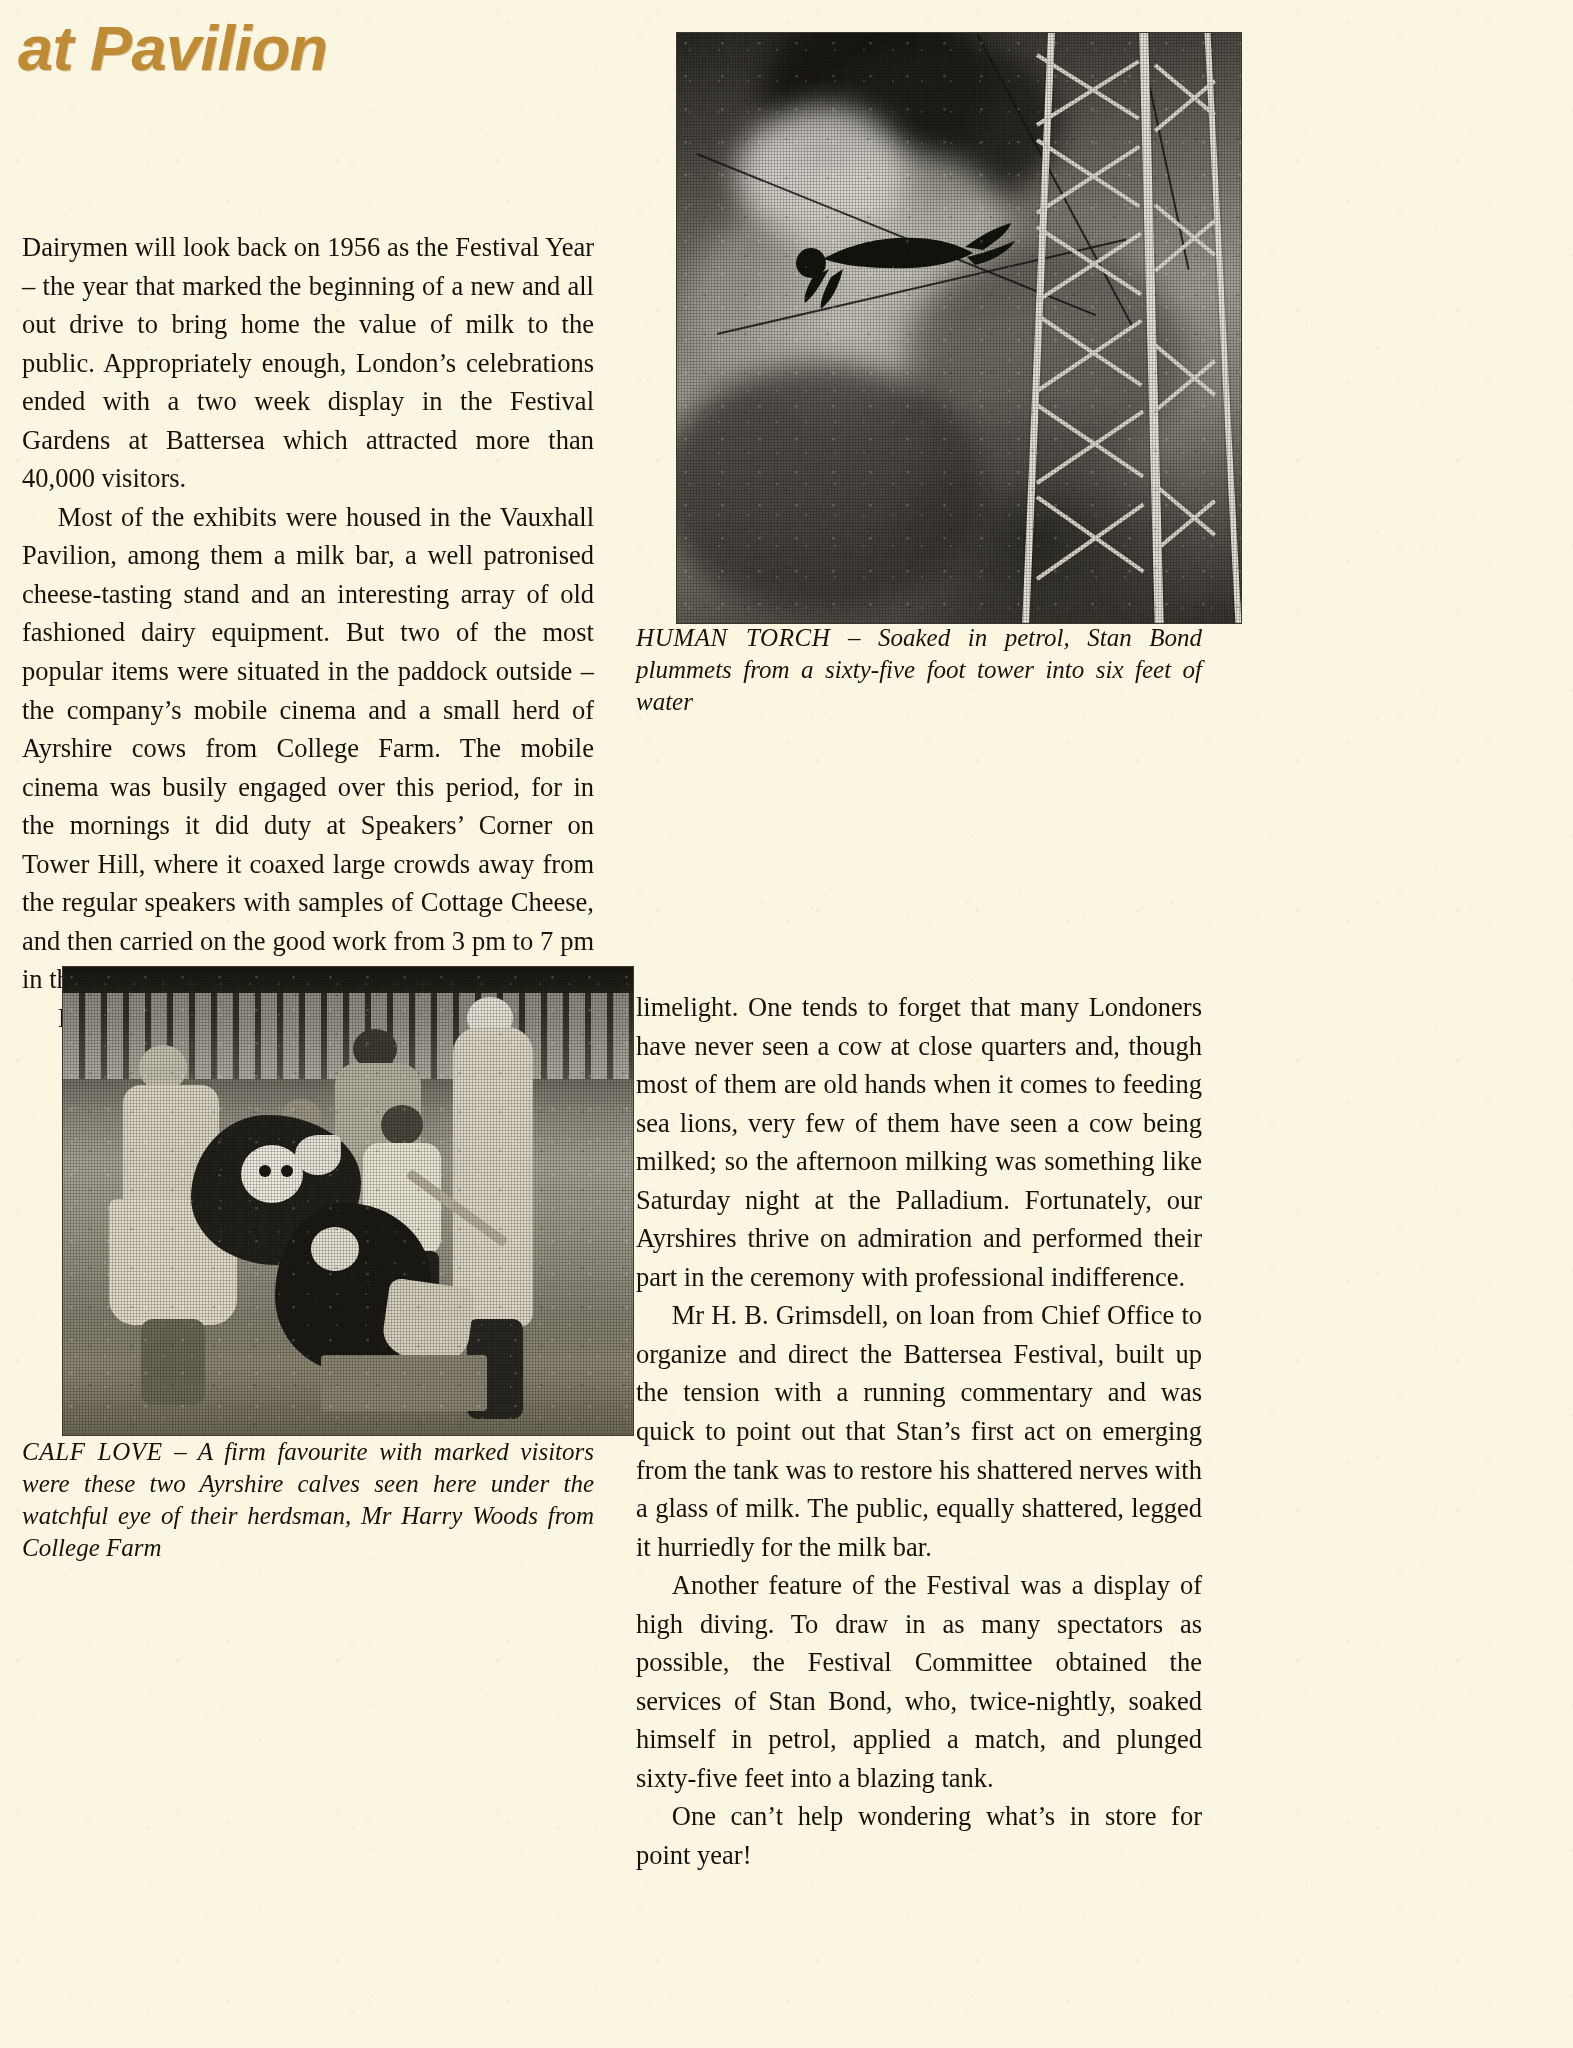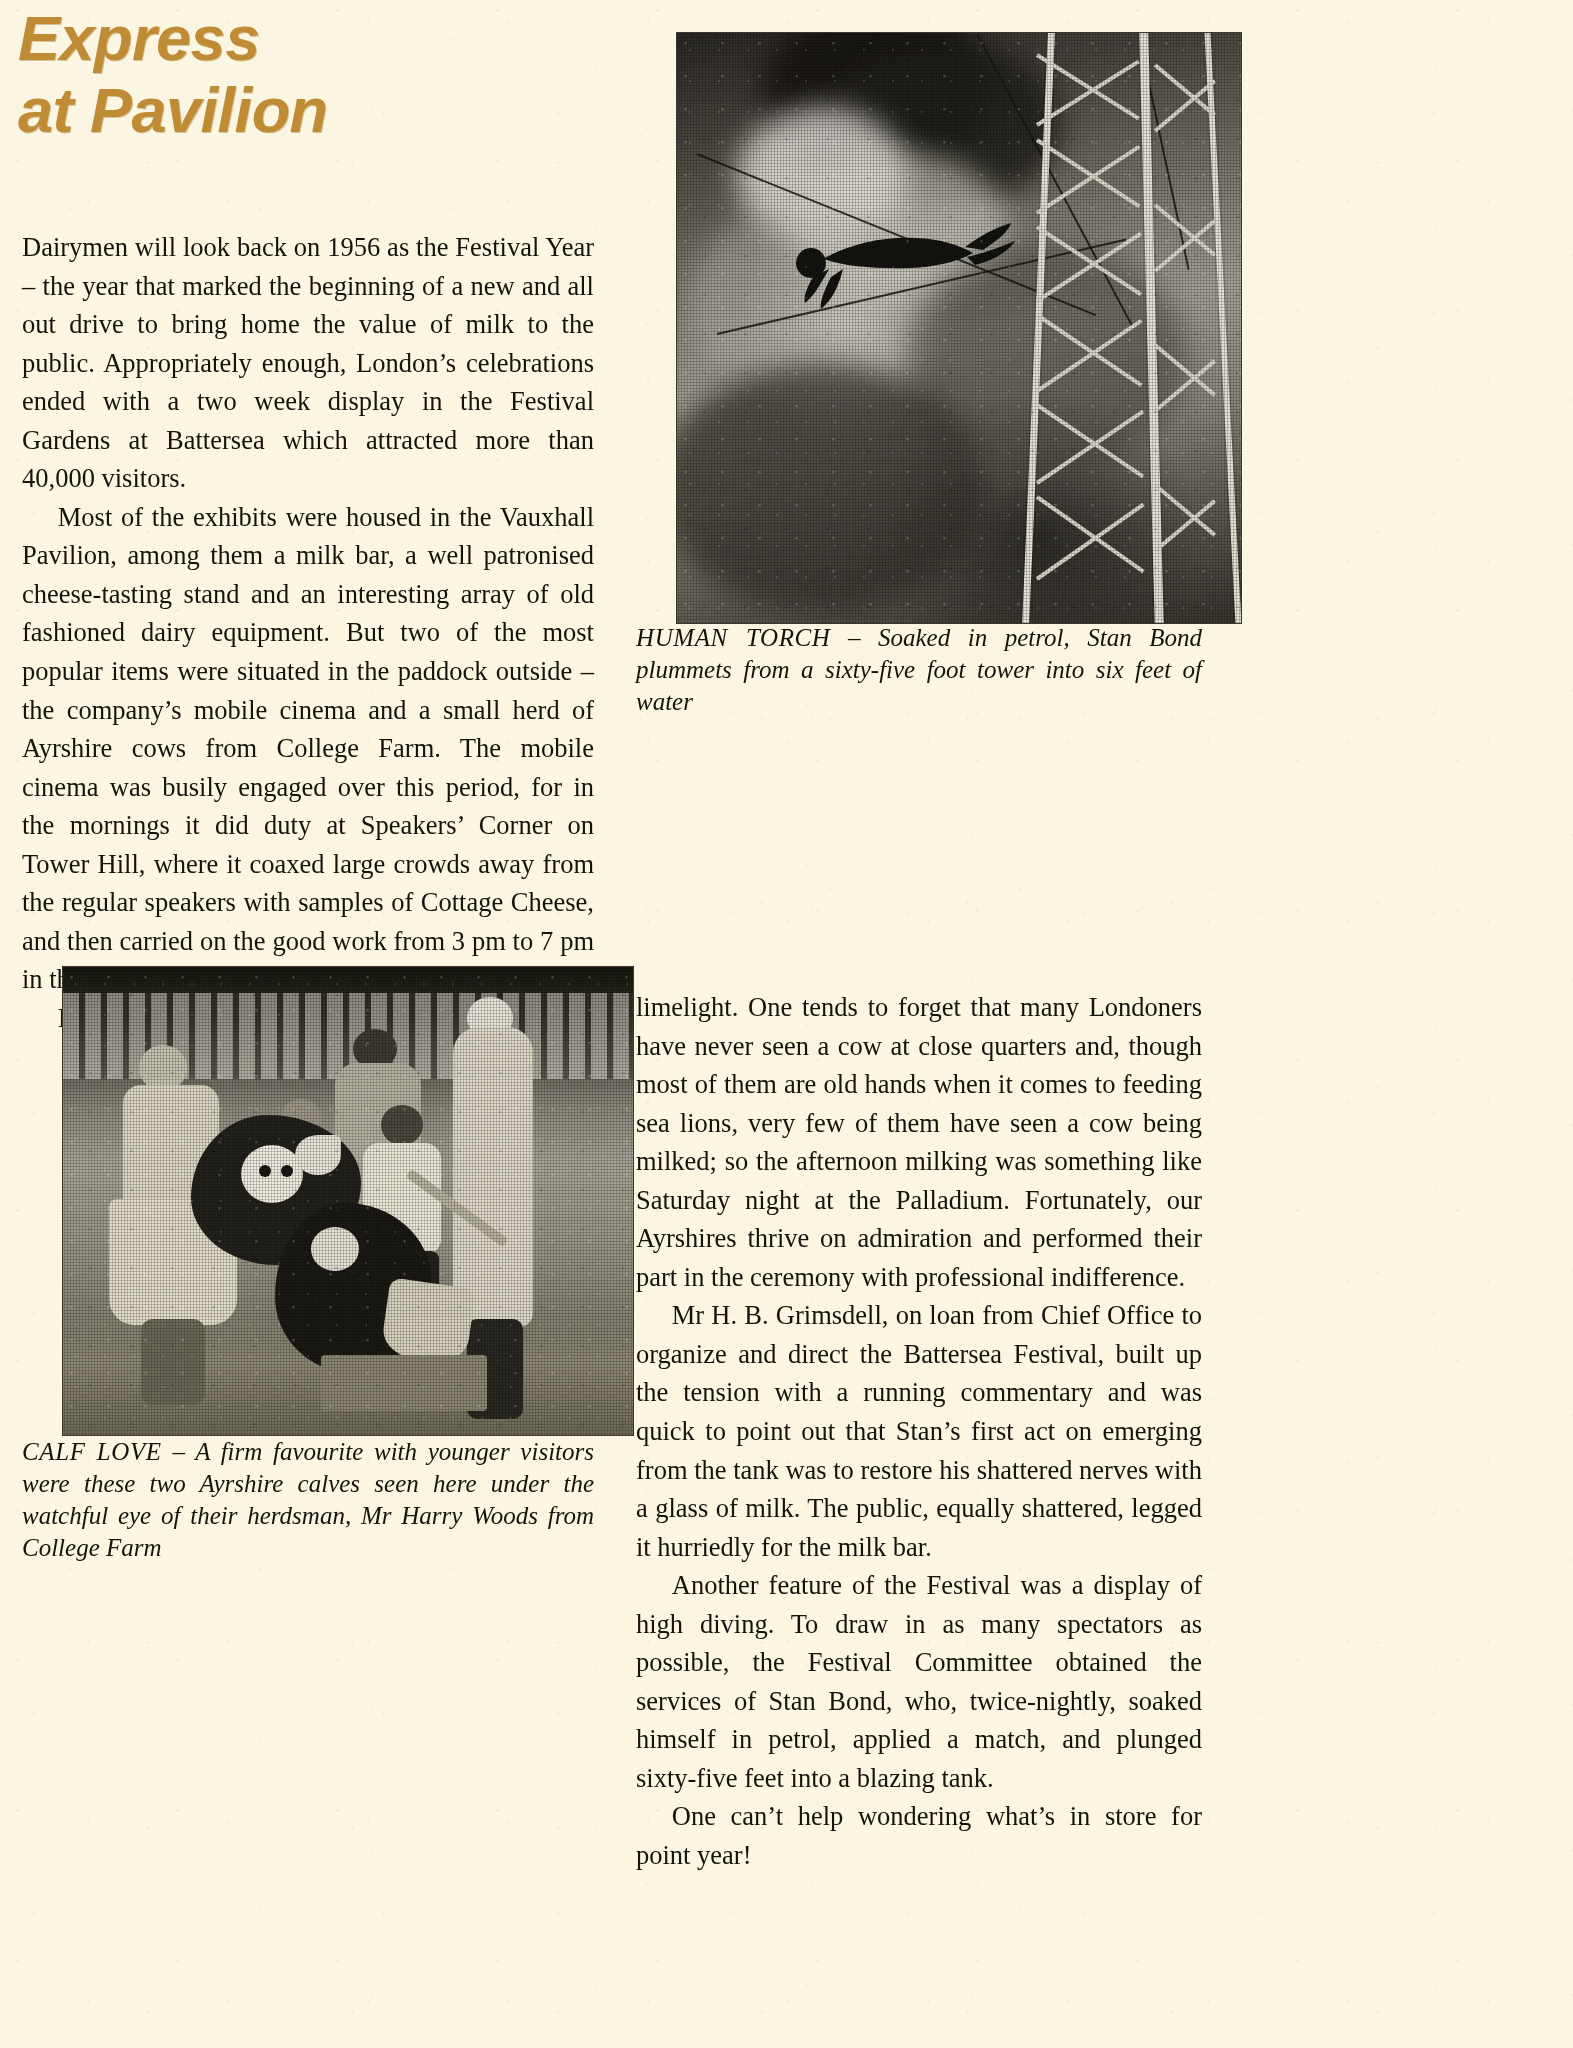--- a/index.html
+++ b/index.html
@@ -233,21 +233,20 @@
     top: 1436px;
     width: 572px;
   }
 </style>
 </head>
 <body>
 
 <div class="page">
 
   <div class="headline">
-    <span class="hl-line l1">Express</span>
     <span class="hl-line l2">at Pavilion</span>
   </div>
 
   <div class="col-left">
 
     <div class="body-text lead-left">
       <p>Dairymen will look back on 1956 as the Festival Year – the year that marked the beginning of a new and all out drive to bring home the value of milk to the public. Appropriately enough, London’s celebrations ended with a two week display in the Festival Gardens at Battersea which attracted more than 40,000 visitors.</p>
       <p>Most of the exhibits were housed in the Vauxhall Pavilion, among them a milk bar, a well patronised cheese-tasting stand and an interesting array of old fashioned dairy equipment. But two of the most popular items were situated in the paddock outside – the company’s mobile cinema and a small herd of Ayrshire cows from College Farm. The mobile cinema was busily engaged over this period, for in the mornings it did duty at Speakers’ Corner on Tower Hill, where it coaxed large crowds away from the regular speakers with samples of Cottage Cheese, and then carried on the good work from 3 pm to 7 pm in the Festival Gardens.</p>
       <p>It was the cows, however, that really stole the</p>
     </div>
@@ -356,21 +355,21 @@
     <div class="calf-blob" style="left:334px; top:236px; width:120px; height:10px; background:#b9b4a2; border-radius:4px; transform:rotate(36deg);"></div>
     <div class="calf-blob" style="left:322px; top:316px; width:86px; height:76px; background:#d7d2c0; border-radius:12px 12px 34% 34%; transform:rotate(8deg);"></div>
 
     <div class="calf-blob" style="left:258px; top:388px; width:166px; height:56px; background:#8b8674; border-radius:4px;"></div>
 
     <div class="ht"></div>
     <div class="grain"></div>
   </figure>
 
   <div class="caption" id="caption-calf-love">
-    <span class="cap-lead">CALF LOVE</span><span> – A firm favourite with younger visitors were these two Ayrshire calves seen here under the watchful eye of their herdsman, Mr Harry Woods from College Farm</span>
+    <span class="cap-lead">CALF LOVE</span><span> – A firm favourite with marked visitors were these two Ayrshire calves seen here under the watchful eye of their herdsman, Mr Harry Woods from College Farm</span>
   </div>
 
   <div class="col-right">
     <div class="body-text lead-right">
       <p>limelight. One tends to forget that many Londoners have never seen a cow at close quarters and, though most of them are old hands when it comes to feeding sea lions, very few of them have seen a cow being milked; so the afternoon milking was something like Saturday night at the Palladium. Fortunately, our Ayrshires thrive on admiration and performed their part in the ceremony with professional indifference.</p>
       <p>Mr H. B. Grimsdell, on loan from Chief Office to organize and direct the Battersea Festival, built up the tension with a running commentary and was quick to point out that Stan’s first act on emerging from the tank was to restore his shattered nerves with a glass of milk. The public, equally shattered, legged it hurriedly for the milk bar.</p>
       <p>Another feature of the Festival was a display of high diving. To draw in as many spectators as possible, the Festival Committee obtained the services of Stan Bond, who, twice-nightly, soaked himself in petrol, applied a match, and plunged sixty-five feet into a blazing tank.</p>
       <p>One can’t help wondering what’s in store for point year!</p>
     </div>
   </div>

